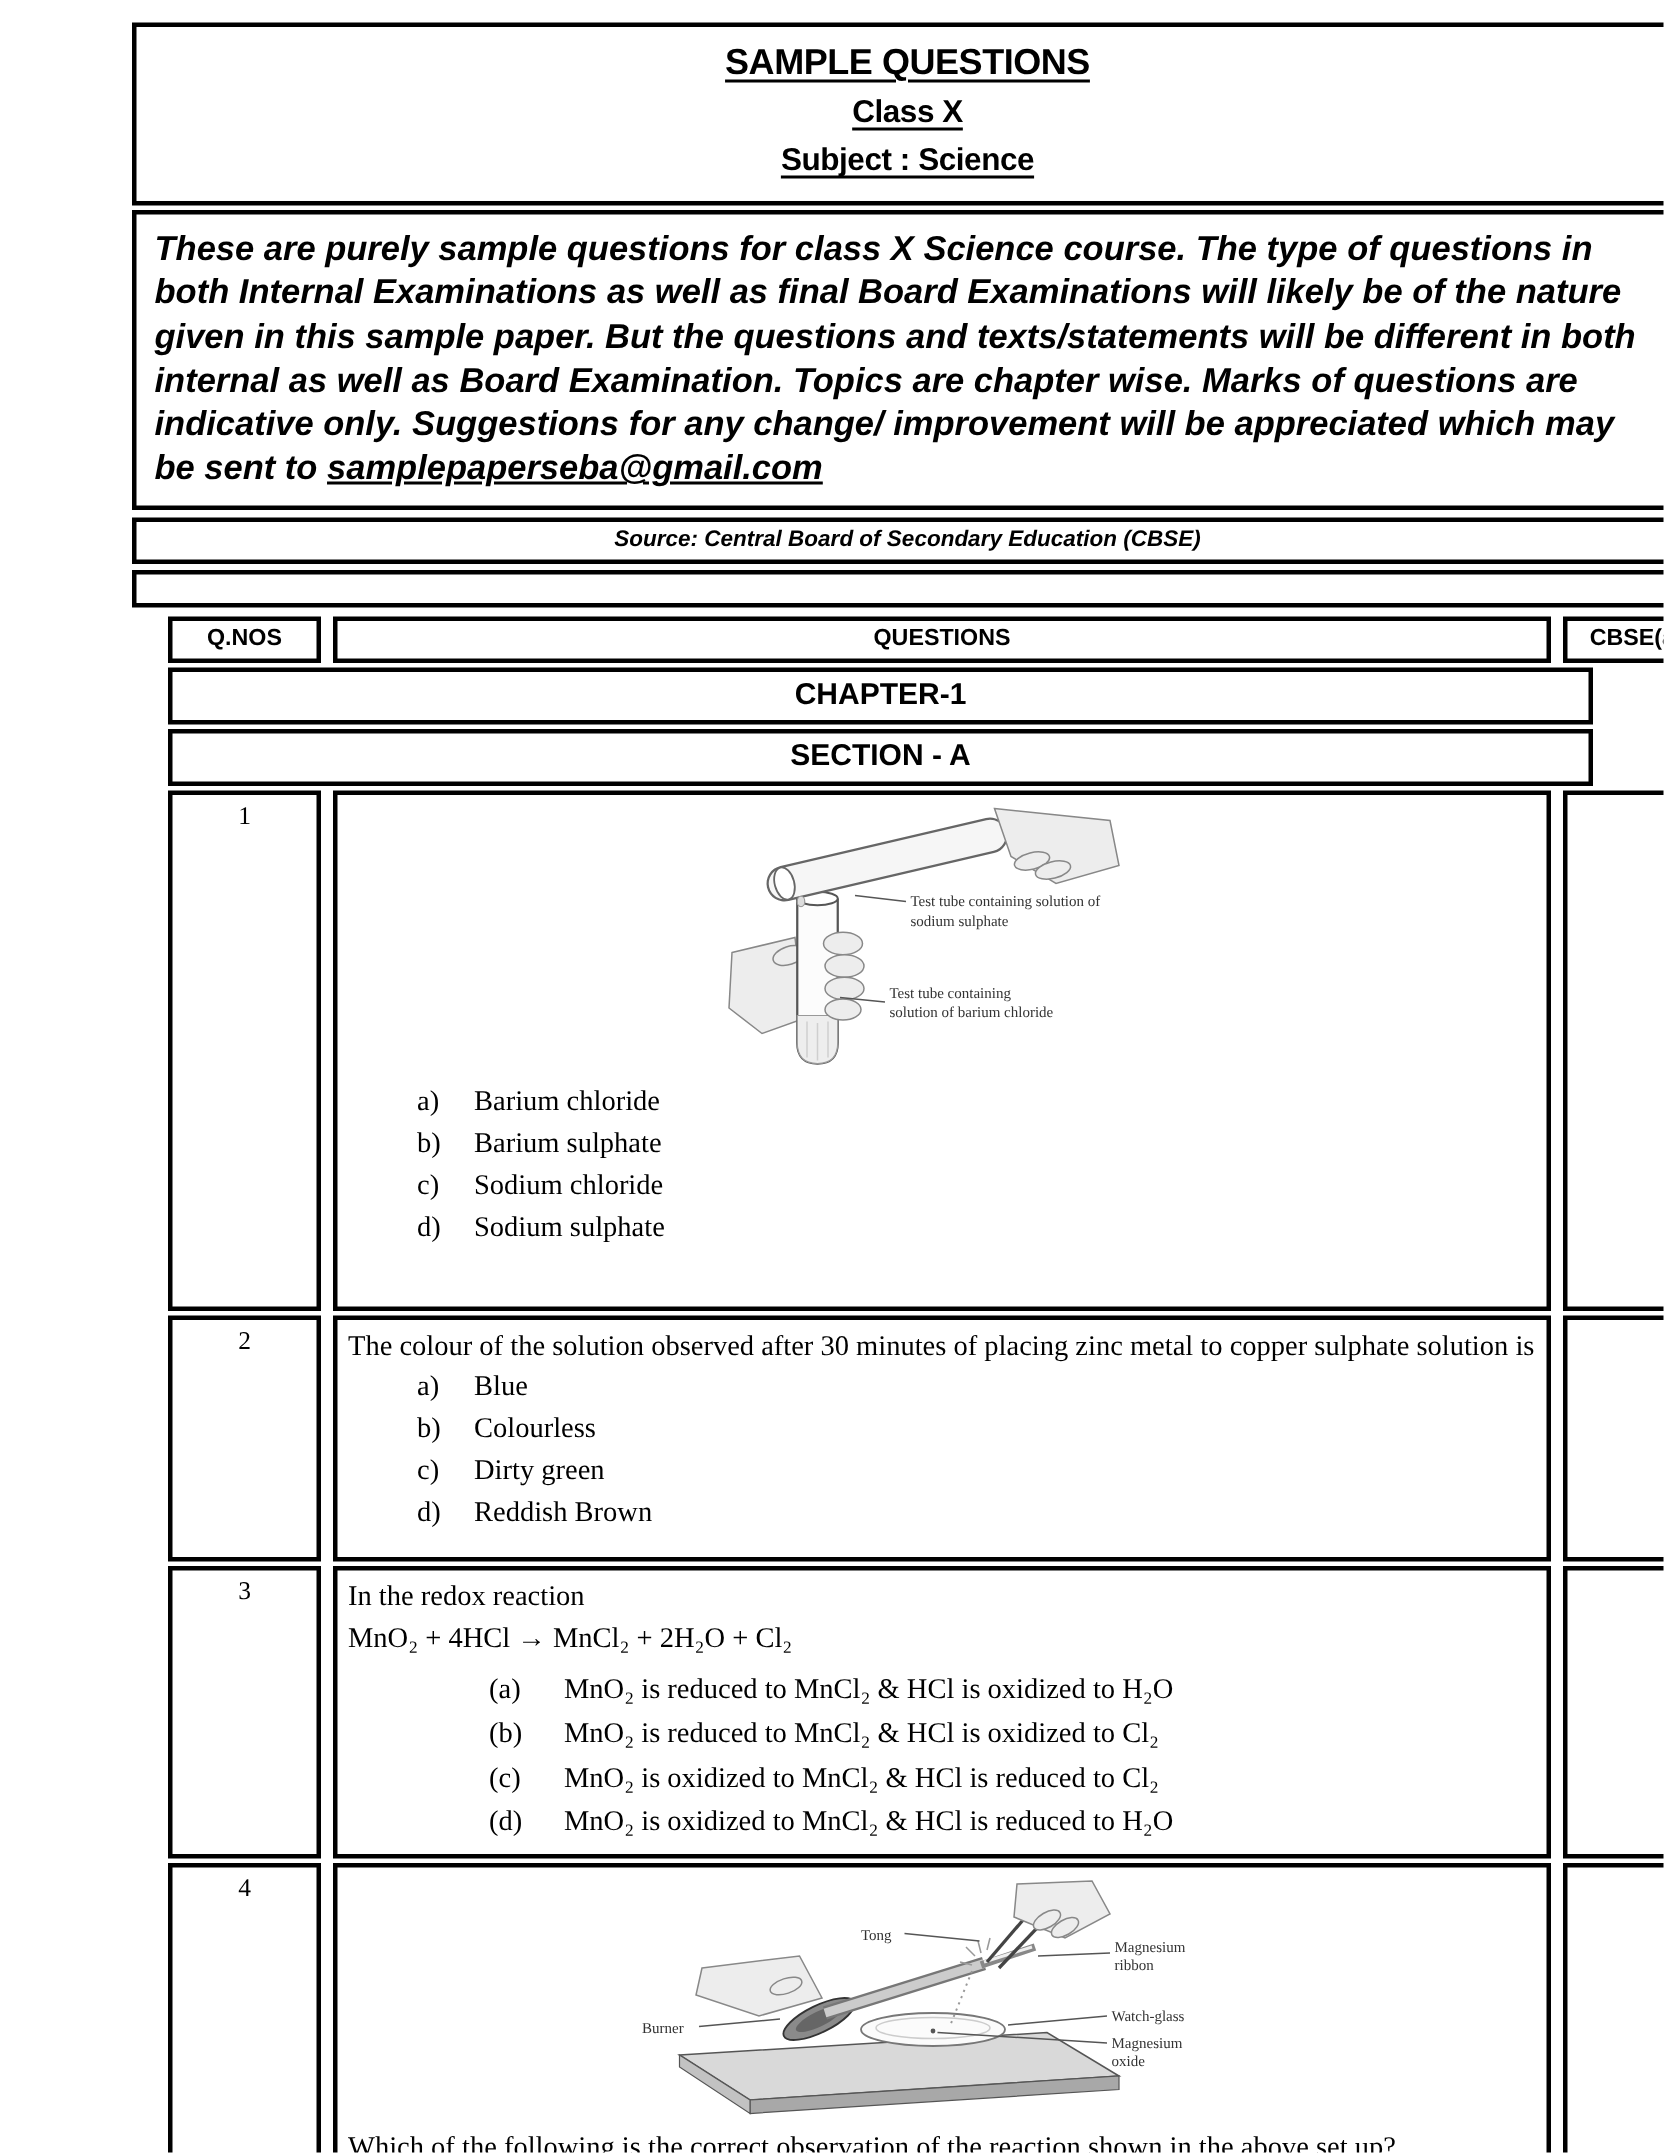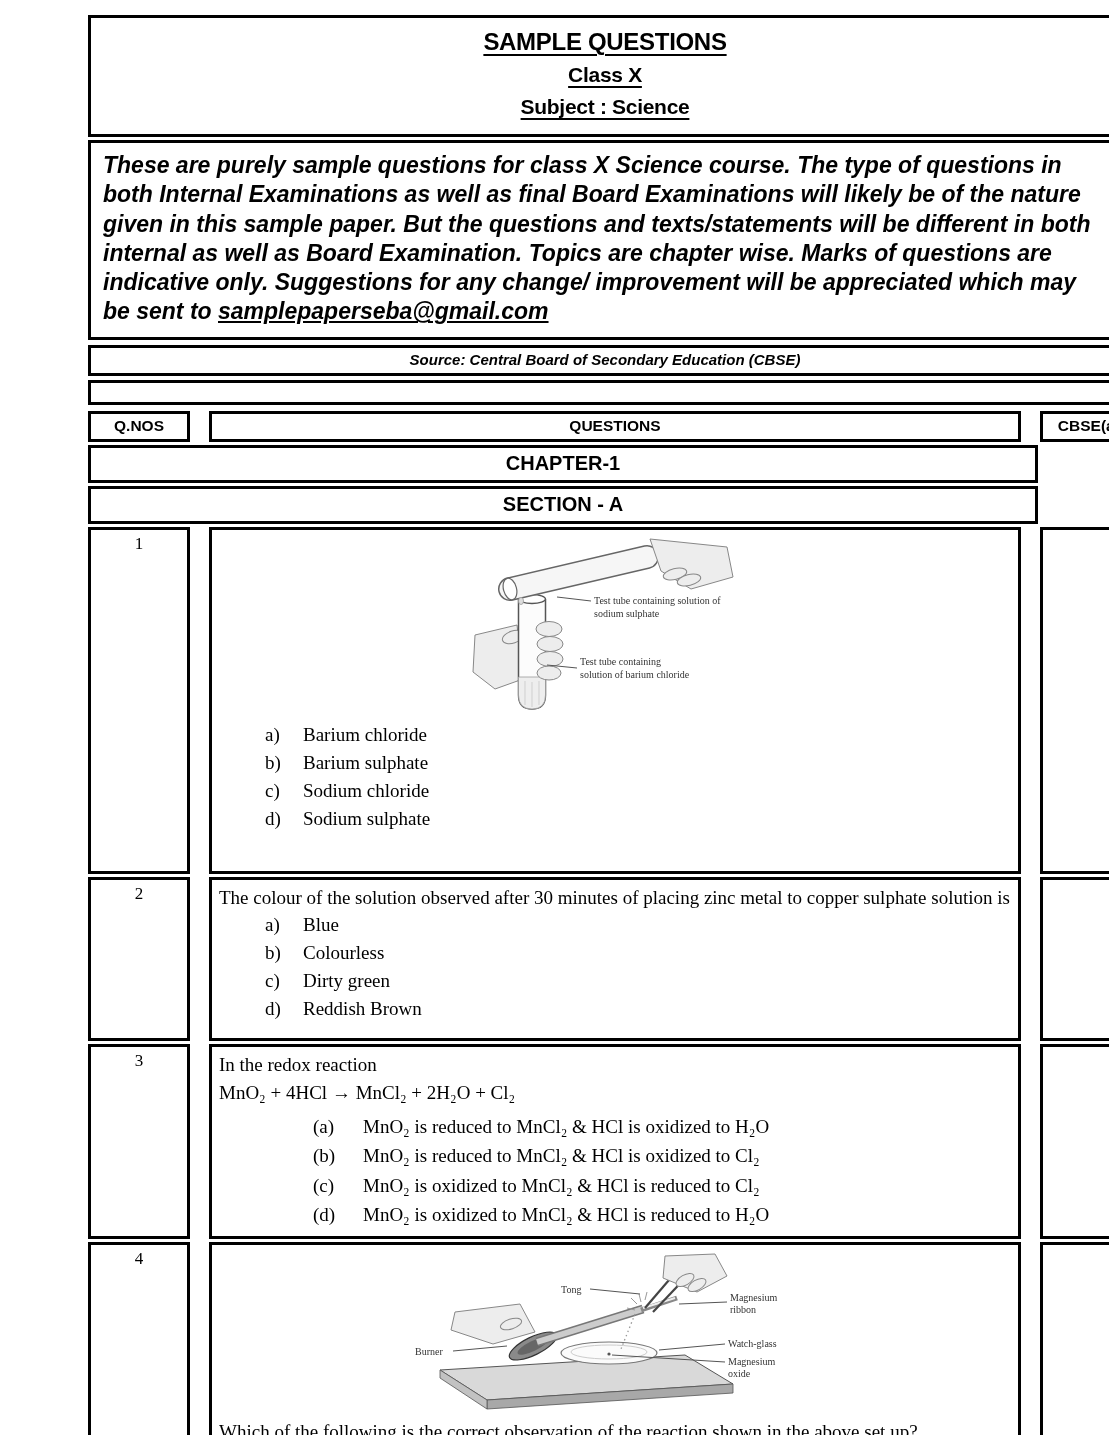--- a/index.html
+++ b/index.html
@@ -39,21 +39,21 @@
 
   
   #source-box {
     text-align: center; padding: 3px 0 5px; margin-bottom: 4px;
     font-family: "Liberation Sans", sans-serif;
     font-weight: bold; font-style: italic; font-size: 15px;
   }
   #spacer-box { height: 25px; margin-bottom: 6px; }
 
   
-  .trow { display: flex; gap: 19px; margin-bottom: 3px; }
+  .trow { display: flex; gap: 8px; margin-bottom: 3px; margin-left: 24px; }
   .cell { border: 3px solid #000; background: #fff; }
   .c-qnos  { width: 102px; flex: none; text-align: center; padding-top: 4px; font-size: 17px; }
   .c-body  { width: 812px; flex: none; padding: 4px 8px 6px 7px; font-size: 19px; line-height: 27px; }
   .c-marks { width: 145px; flex: none; text-align: center; padding-top: 4px; font-size: 17px; }
 
   .hdr .cell {
     font-family: "Liberation Sans", sans-serif; font-weight: bold;
     font-size: 15.5px; line-height: 18px;
     text-align: center; padding: 3px 0 4px;
   }

